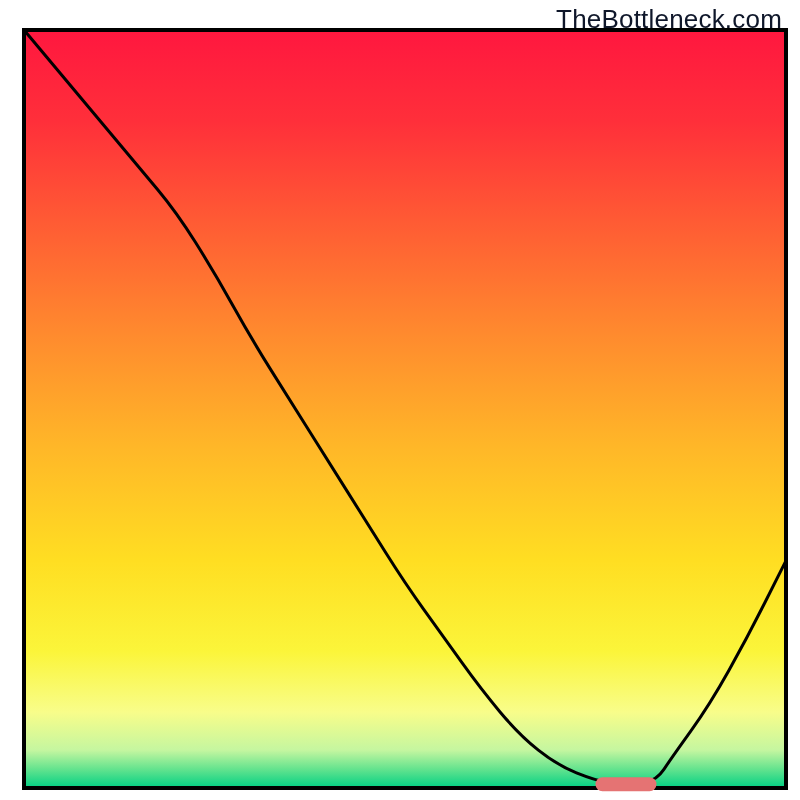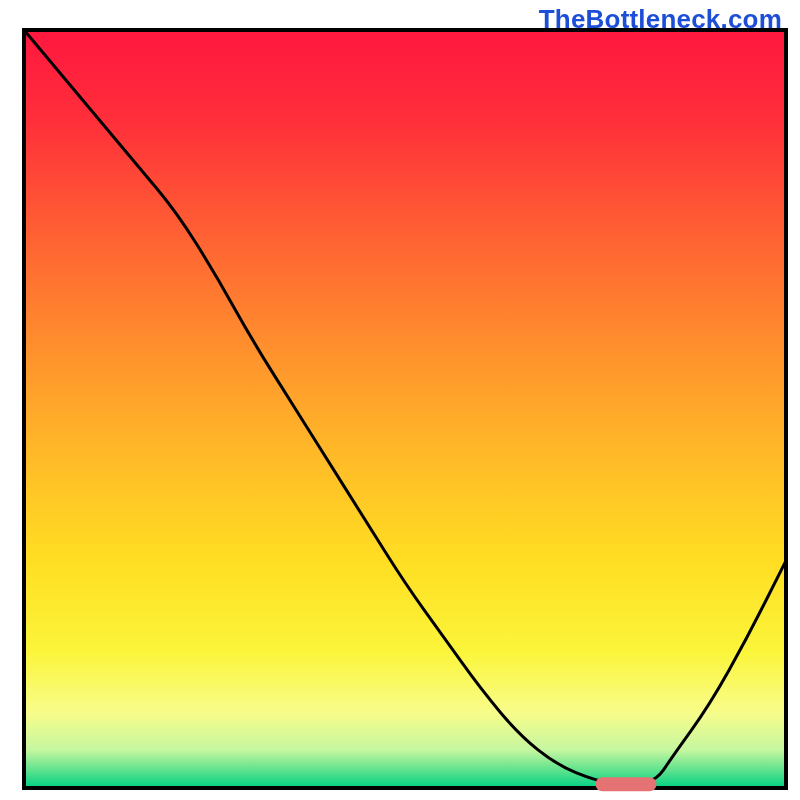--- a/index.html
+++ b/index.html
@@ -13,22 +13,22 @@
   .container {
     position: relative;
     width: 800px;
     height: 800px;
   }
   .watermark {
     position: absolute;
     top: 4px;
     right: 18px;
     font-size: 26px;
-    font-weight: 700;
-    color: #1d4ed8;
+    font-weight: 400;
+    color: #0f172a;
     letter-spacing: 0.2px;
   }
   svg {
     display: block;
   }
 </style>
 </head>
 <body>
 
 <div class="container">

